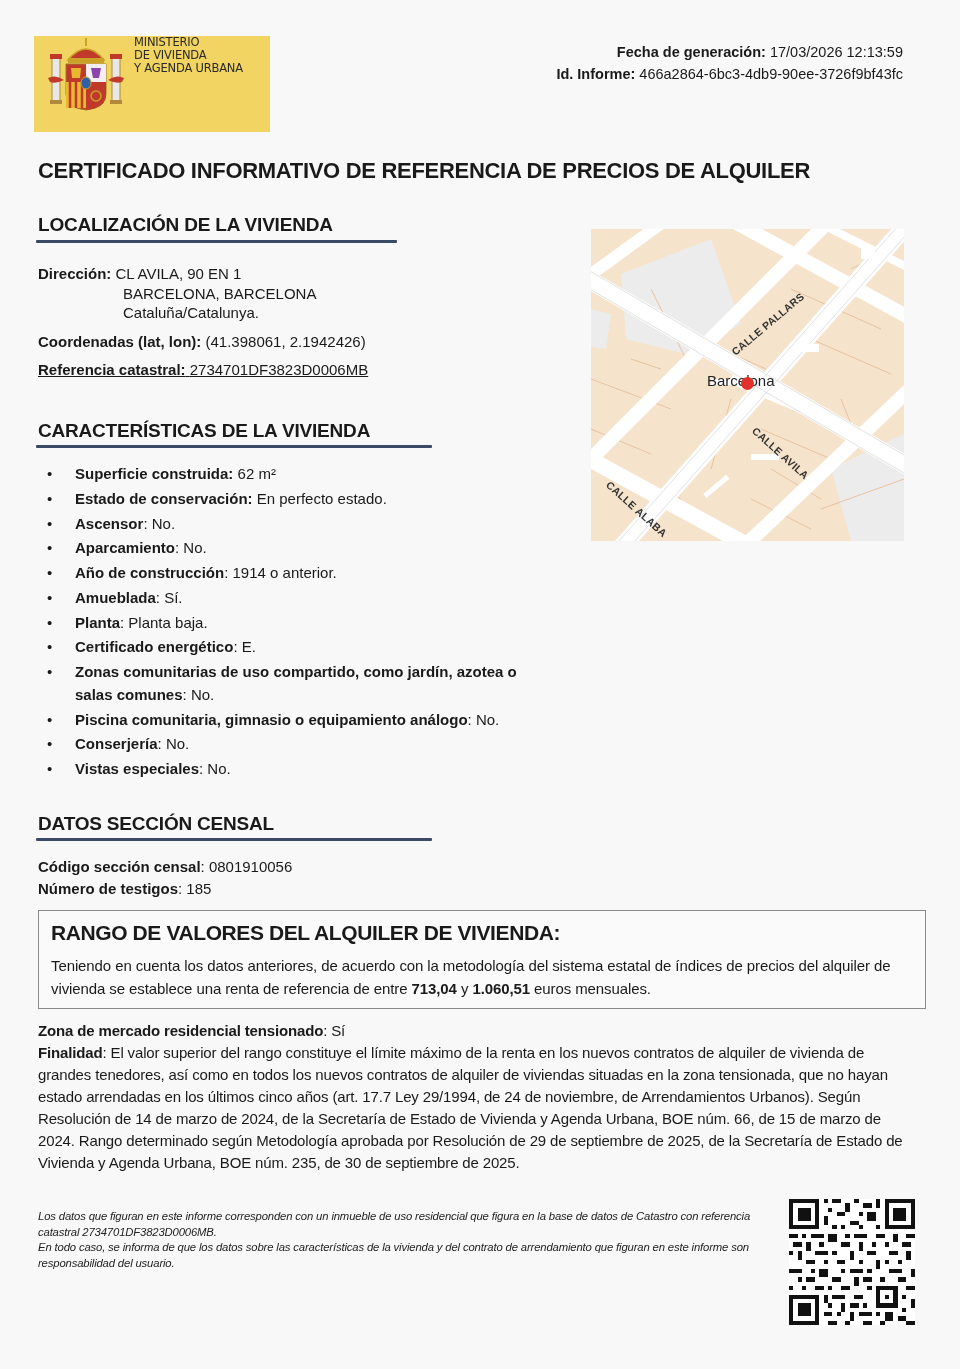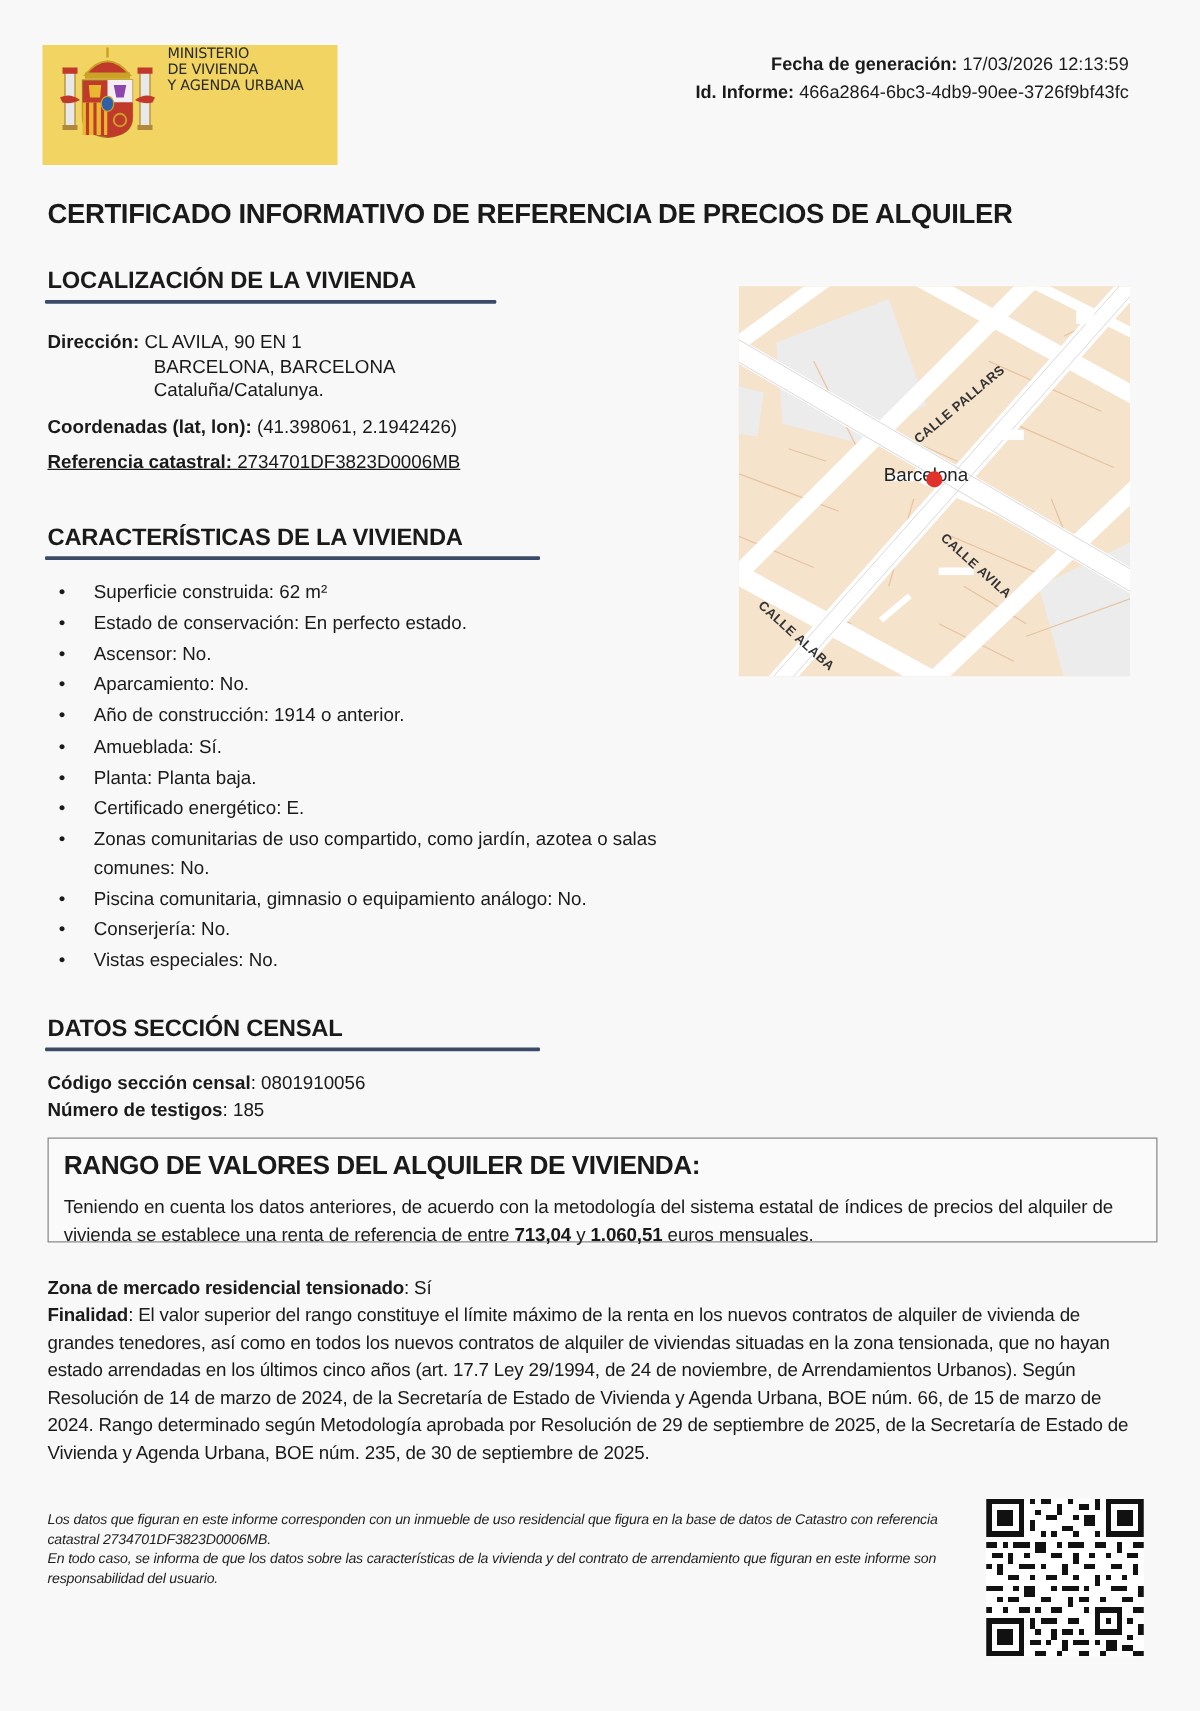--- a/index.html
+++ b/index.html
@@ -46,25 +46,25 @@
     .map { position: absolute; left: 591px; top: 229px; width: 313px; height: 312px; overflow: hidden; background: #f5e3cc; }
     .map svg { display: block; }
     .map-label { position: absolute; font-size: 10.5px; font-weight: bold; color: #333; letter-spacing: 0.3px; white-space: nowrap; transform-origin: left center; }
     .map-city { position: absolute; left: 116px; top: 143px; font-size: 15px; color: #222; white-space: nowrap; }
     .map-pin { position: absolute; left: 150px; top: 148px; width: 13px; height: 13px; border-radius: 50%; background: #e0322a; }
 
     
     .chars { position: absolute; left: 38px; top: 463px; width: 540px; list-style: none; }
     .chars li { position: relative; padding-left: 37px; font-size: 15px; line-height: 22.6px; margin-bottom: 2.2px; }
     .chars li::before { content: "•"; position: absolute; left: 9px; top: 0; font-size: 15px; }
-    .chars li b { font-weight: normal; }
+    .chars li b { font-weight: bold; }
 
     
     .range-box {
-      position: absolute; left: 38px; top: 910px; width: 888px; height: 84px;
+      position: absolute; left: 38px; top: 910px; width: 888px; height: 99px;
       border: 1.5px solid #8a8a8a; background: #fafafa;
     }
     .range-title { position: absolute; left: 12px; top: 10px; font-size: 21px; font-weight: bold; letter-spacing: -0.4px; white-space: nowrap; }
     .range-text { position: absolute; left: 12px; top: 44px; width: 870px; font-size: 15px; line-height: 22.5px; letter-spacing: -0.1px; }
     .range-text b { font-weight: bold; }
 
     .finalidad { position: absolute; left: 38px; top: 1020px; width: 880px; font-size: 15px; line-height: 22px; letter-spacing: -0.15px; }
     .finalidad b { font-weight: bold; }
 
     .disclaimer { position: absolute; left: 38px; top: 1209px; width: 740px; font-size: 11.3px; line-height: 15.5px; font-style: italic; letter-spacing: -0.15px; color: #222; }

